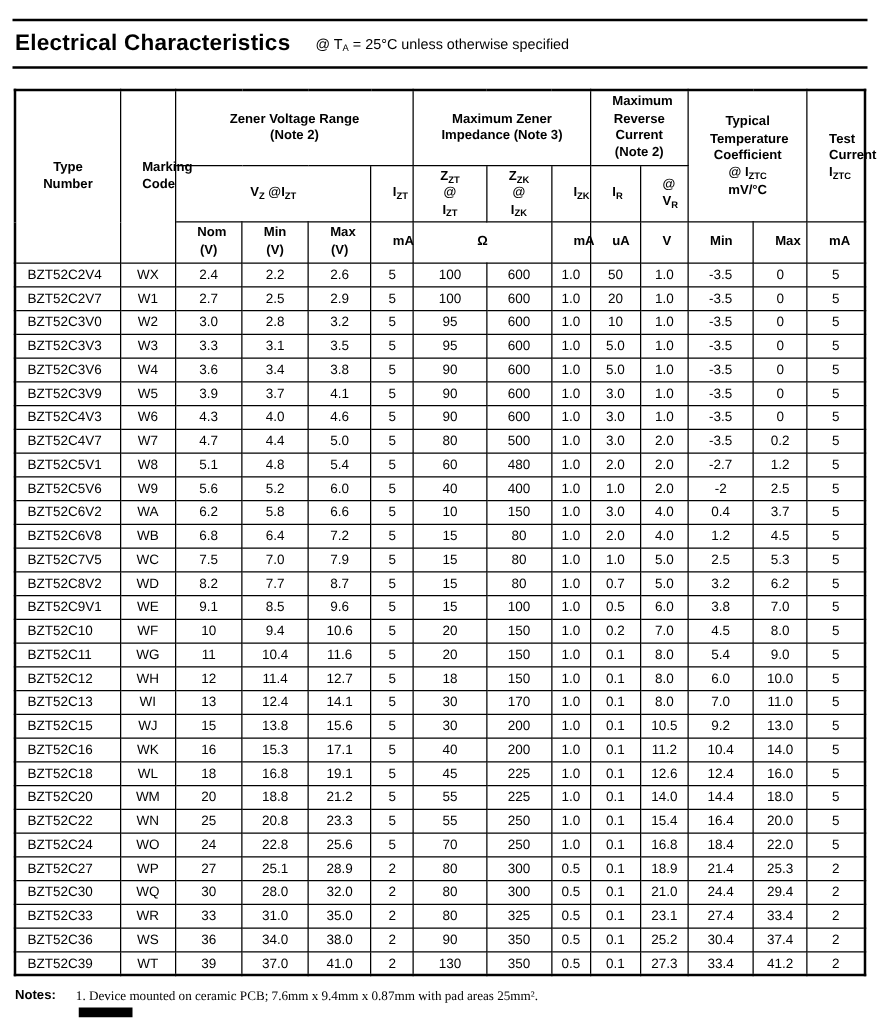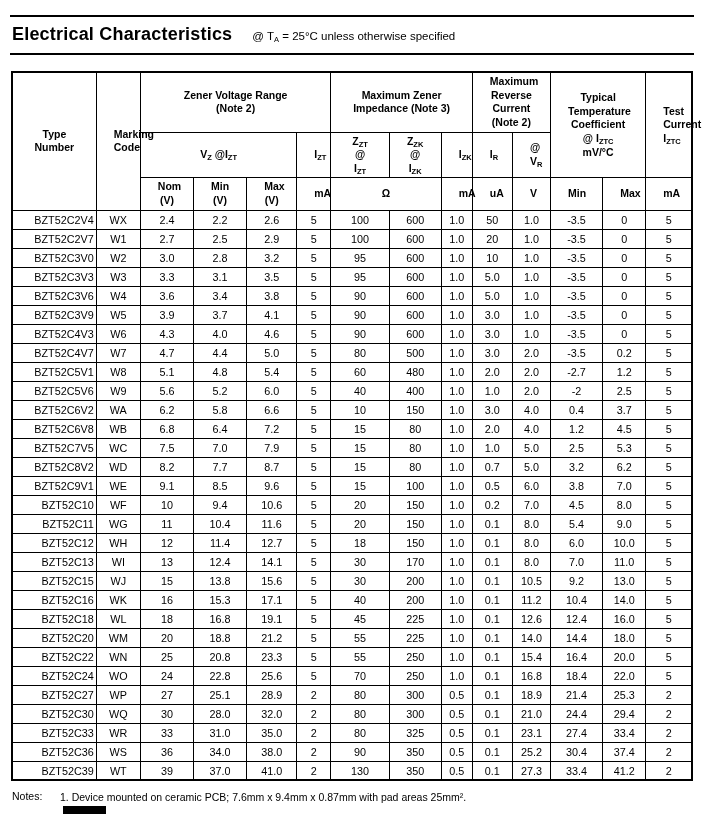--- a/index.html
+++ b/index.html
@@ -11,27 +11,27 @@
   .title-row { display:flex; align-items:center; gap:20px; padding:7px 2px 8px 2px; }
   .title { font-size:18px; font-weight:bold; letter-spacing:0.2px; }
   .condition { font-size:11.5px; padding-top:2px; }
   .title-rule { border-top:2px solid #000; }
 
   table { border-collapse:collapse; table-layout:fixed; width:682px; margin:16px auto 0 auto;
           border:2px solid #000; }
   th, td { border:1px solid #000; text-align:center; vertical-align:middle; }
   th { font-weight:bold; font-size:10.5px; line-height:1.3; padding:2px 17px; white-space:pre-line; }
   td { font-size:10.8px; height:19px; padding:0 2px; }
-  td.type { text-align:right; padding-left:9px; }
+  td.type { text-align:left; padding-left:9px; }
   tr.h1 { height:56px; } tr.h2 { height:24px; } tr.h3 { height:21px;margin-left:37px; }
   sub { font-size:7.5px; line-height:0; vertical-align:-2px; }
 
   .notes { display:flex; gap:16px; font-size:10.5px; margin:9px 0 0 2px; }
-  .notes-label { flex:0 0 32px; }
-  .note-item { line-height:1.5; }
+  .notes-label { flex:0 0 32px;font-weight:bold; }
+  .note-item { line-height:1.5;font-family:Liberation Serif, serif; }
 
   .footer-bar { position:absolute; left:63px; top:806px; width:43px; height:8px; background:#000; }
 </style>
 </head>
 <body>
 
 <div class="page">
 
   <div class="top-rule"></div>
 

